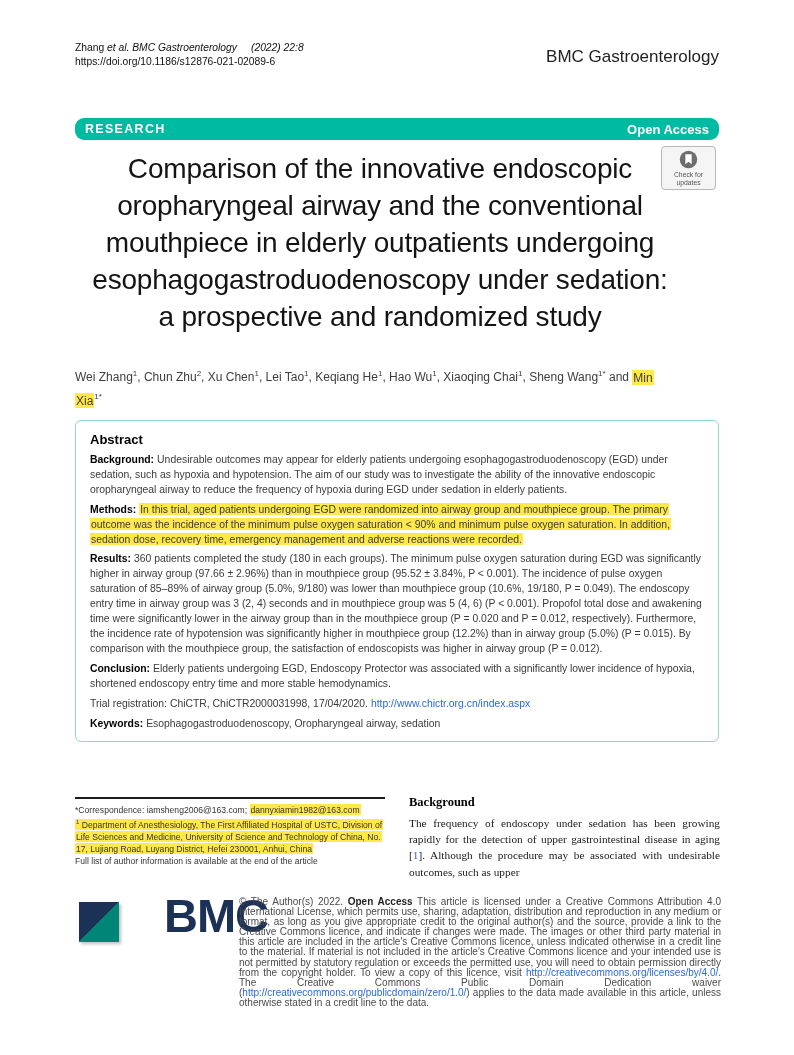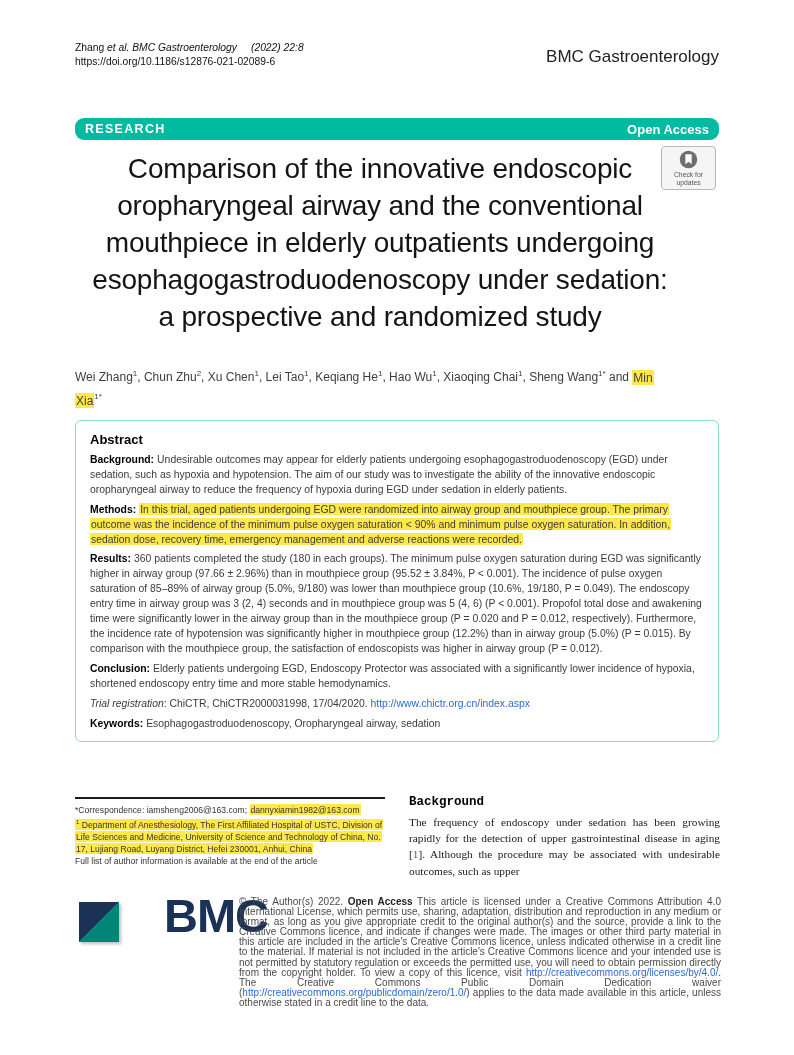--- a/index.html
+++ b/index.html
@@ -37,29 +37,29 @@
   .hl { background:#FFE94A; padding:0.5px 1px; box-decoration-break:clone; -webkit-box-decoration-break:clone; }
   
   .abstract {
     position:absolute; left:75px; top:420px; width:644px;
     border:1.5px solid #8ADCC8; border-radius:6px; padding:11px 14px 10px 14px;
   }
   .abstract h2 { font-size:13px; font-weight:bold; color:#000; margin-bottom:6px; }
   .abstract p { font-size:10.4px; line-height:14.9px; color:#3a3a3a; margin-bottom:5px; }
   .abstract p:last-child { margin-bottom:0; }
   .ab-label { font-weight:bold; color:#000; margin-right:3px; }
-  .trial-label { font-style:italic; }
+  .trial-label { }
   .link { color:#2A6AD4; text-decoration:none; cursor:pointer; }
   
   .footnote { position:absolute; left:75px; top:797px; width:313px; font-size:8.6px; line-height:12.2px; color:#333; }
   .footnote .rule { width:310px; height:1.5px; background:#1a1a1a; margin-bottom:5px; }
   .footnote sup { font-size:6px; }
   
   .bg-section { position:absolute; left:409px; top:795px; width:311px; }
-  .bg-section h3 { font-size:12.5px; font-weight:bold; color:#000; margin-bottom:5px; font-family:Liberation Mono, monospace; }
+  .bg-section h3 { font-size:12.5px; font-weight:bold; color:#000; margin-bottom:5px; font-family:Liberation Serif, serif; }
   .bg-section p { font-family:"Liberation Serif", serif; font-size:11.3px; line-height:16.2px; color:#1a1a1a; text-align:justify; }
   .ref { color:#2A6AD4; cursor:pointer; }
   
   .logo-square {
     position:absolute; left:79px; top:902px; width:40px; height:40px;
     background:linear-gradient(135deg, #1B3155 50%, #008577 50%);
     box-shadow:2px 2px 3px rgba(0,0,0,0.25);
   }
   .logo-text { position:absolute; left:128px; top:890px; font-size:47px; font-weight:bold; color:#1B3155; letter-spacing:-1px; line-height:52px;margin-left:36px; }
   .copyright { position:absolute; left:239px; top:897px; width:482px; font-size:10px; line-height:10.1px; color:#4a4a4a; text-align:justify; }

